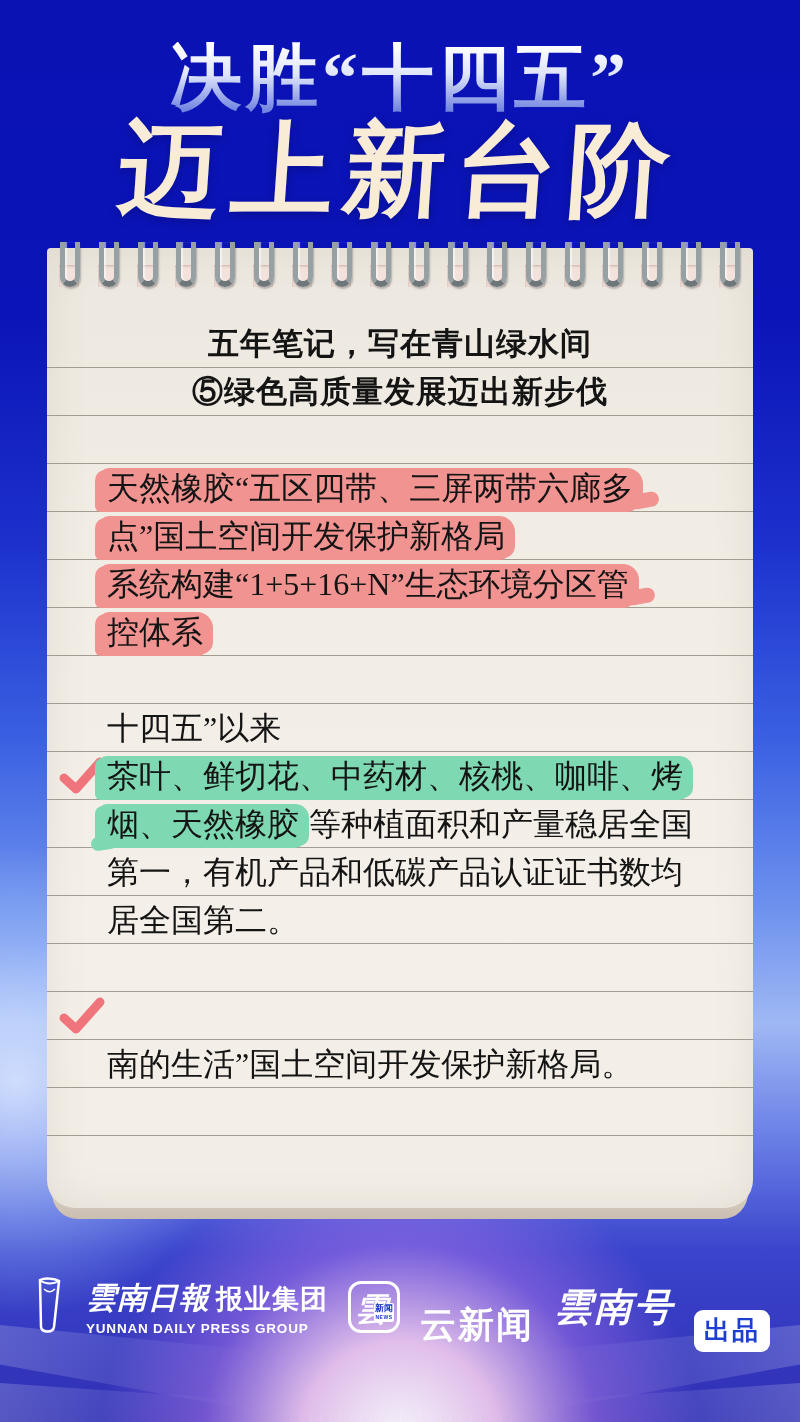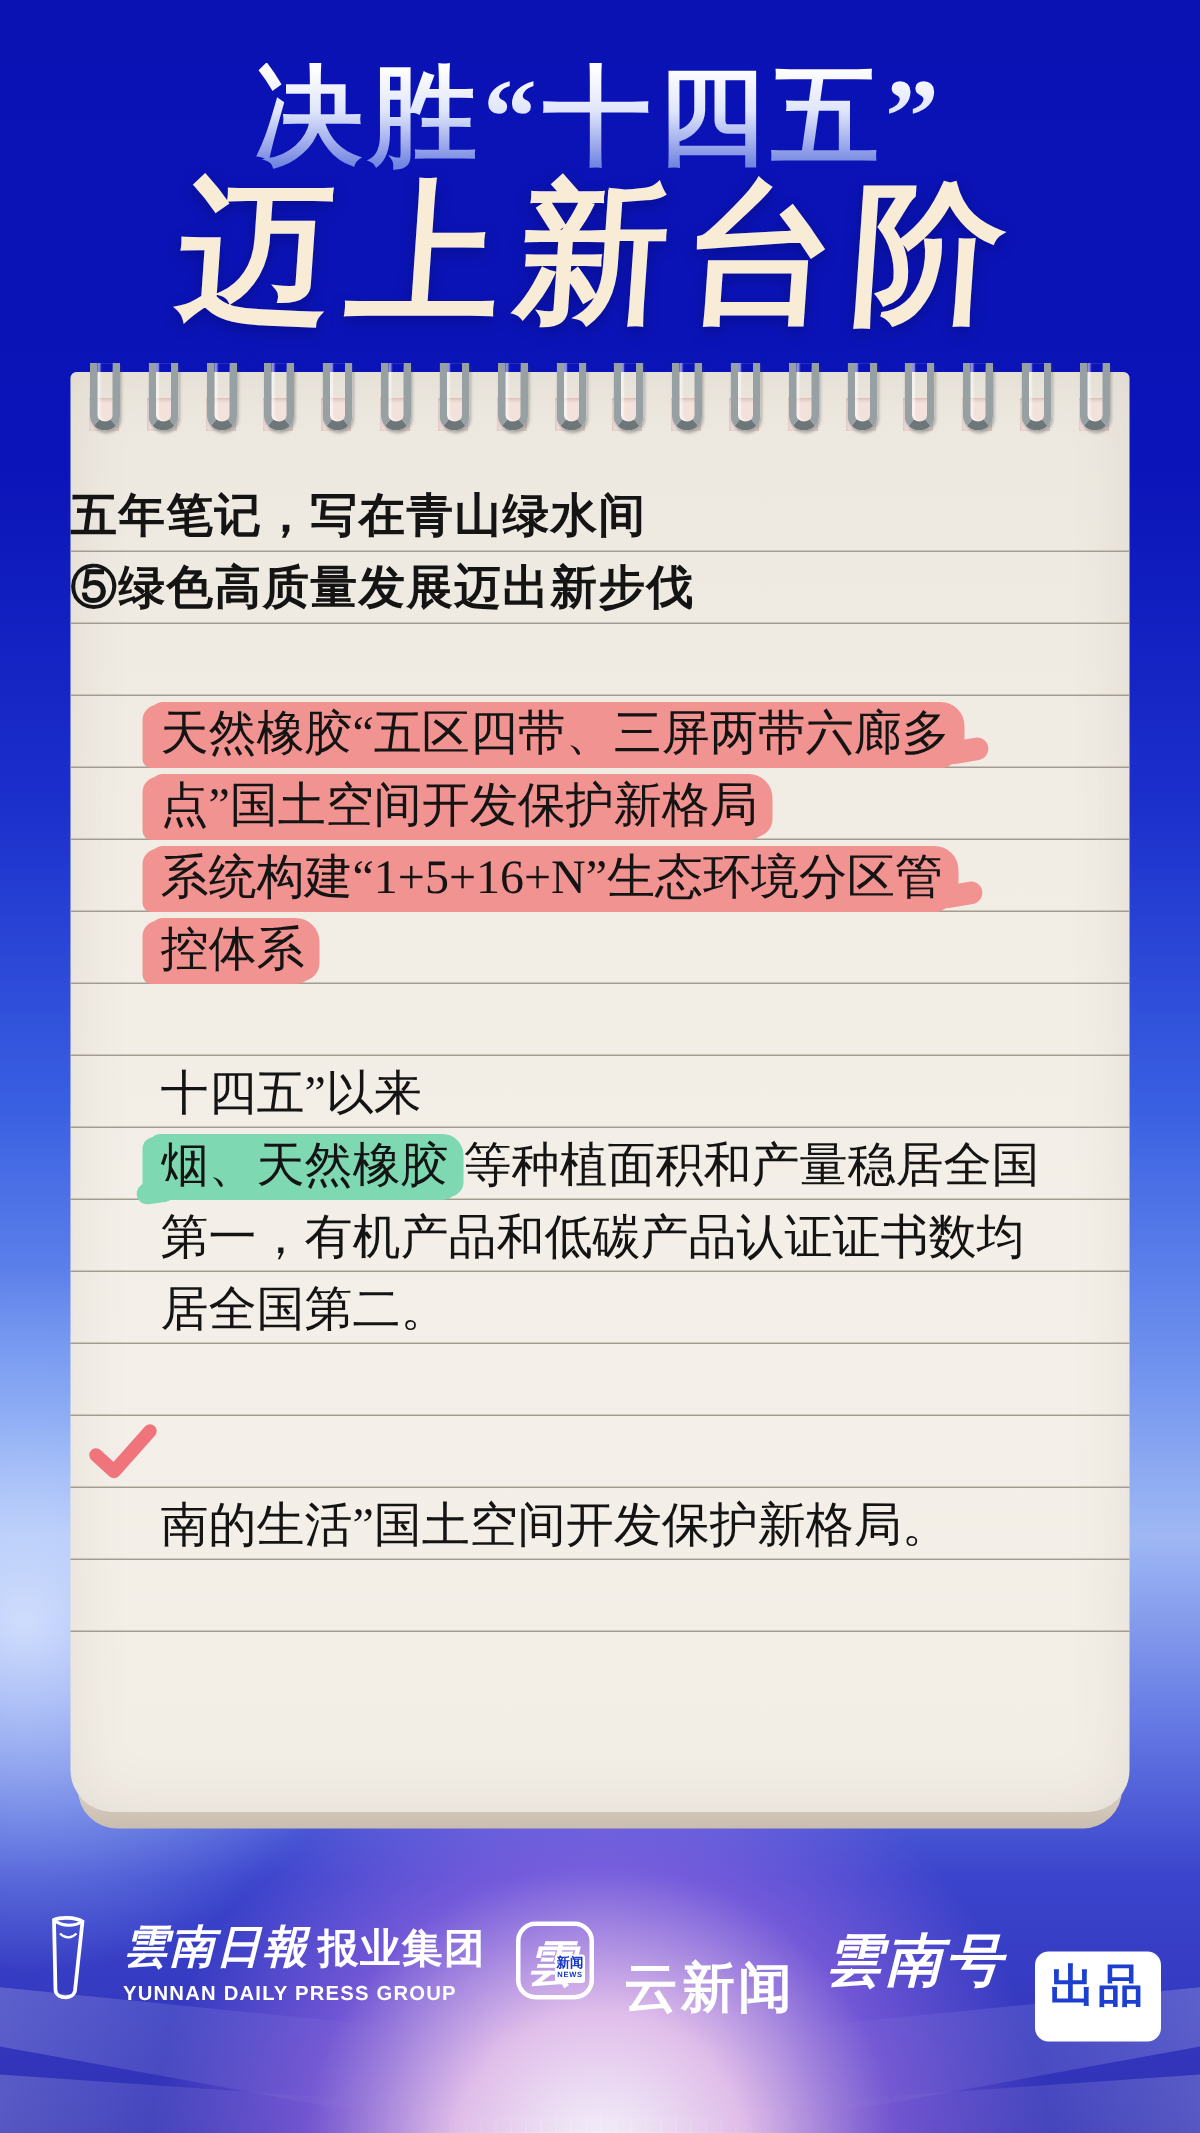--- a/index.html
+++ b/index.html
@@ -59,21 +59,21 @@
     border-left:5px solid #97a0a2; border-right:5px solid #97a0a2; border-bottom:6px solid #6d777a;
     border-radius:0 0 11px 11px;
     box-shadow:inset 2px 0 1px rgba(255,255,255,.55), 1px 2px 2px rgba(60,70,75,.35);
   }
   .rows{ position:absolute; left:0; right:0; top:72px; }
   .row{
     height:48px; line-height:48px; border-bottom:1.6px solid #a29c91;
     font-size:32px; color:#141414; padding-left:60px; white-space:nowrap;
     font-weight:500;
   }
-  .row.center{ padding-left:0; font-weight:bold; font-size:31px; letter-spacing:1px; }
+  .row.center{ text-align:center; padding-left:0; font-weight:bold; font-size:31px; letter-spacing:1px; }
   .row.blank{ border-bottom:1.6px solid #a29c91; }
   .row.noline{ border-bottom:none; }
   .hl{ position:relative; display:inline-block; line-height:40px; padding:0 10px 2px 8px; margin-left:-8px; }
   .hl.pink{ background:#f19390; border-radius:10px 16px 12px 6px; box-shadow:-4px 2px 0 #f19390; }
   .hl.green{ background:#7ed8b2; border-radius:8px 14px 10px 6px; box-shadow:-4px 2px 0 #7ed8b2; }
   .hl.tail::after{
     content:""; position:absolute; right:-16px; bottom:2px; width:30px; height:15px;
     background:inherit; border-radius:10px; transform:rotate(-10deg);
   }
   .hl.ltail::before{
@@ -96,22 +96,22 @@
   .appicon{
     position:relative; width:52px; height:52px; border:3px solid #fff; border-radius:13px; flex:0 0 auto;
   }
   .appicon .yun{ position:absolute; left:4px; top:2px; font-family:"Liberation Serif",serif; font-style:italic; font-weight:bold; font-size:32px; line-height:46px; }
   .appicon .newsbox{ position:absolute; right:3px; bottom:8px; width:20px; height:19px; background:#fff; border-radius:2px; color:#1536c8; text-align:center; }
   .appicon .newsbox .nz{ font-size:9px; font-weight:bold; line-height:11px; }
   .appicon .newsbox .ne{ font-size:5px; font-weight:bold; line-height:6px; letter-spacing:.5px; }
   .appname{ font-size:36px; font-weight:bold; letter-spacing:2px;margin-top:36px; }
   .yunnanhao{ font-family:"Liberation Serif",serif; font-style:italic; font-weight:bold; font-size:38px; letter-spacing:2px; }
   .chupin{
-    background:#fff; color:#1d3fd0; font-weight:bold; font-size:30px;
-    padding:3px 10px 16px; border-radius:9px; letter-spacing:2px; flex:0 0 auto;margin-top:48px;
+    background:#fff; color:#1d3fd0; font-weight:bold; font-size:26px;
+    padding:3px 10px 4px; border-radius:9px; letter-spacing:2px; flex:0 0 auto;margin-top:48px;
   }
 </style>
 </head>
 <body>
 
 <div class="dome"></div>
 <div class="streak left1"></div>
 <div class="streak left2"></div>
 <div class="streak right1"></div>
 <div class="streak right2"></div>
@@ -204,20 +204,28 @@
     <div class="row blank"></div>
 
     <div class="row"><span class="hl pink tail">天然橡胶“五区四带、三屏两带六廊多</span></div>
     <div class="row"><span class="hl pink">点”国土空间开发保护新格局</span></div>
     <div class="row"><span class="hl pink tail">系统构建“1+5+16+N”生态环境分区管</span></div>
     <div class="row"><span class="hl pink">控体系</span></div>
     <div class="row blank"></div>
 
     <div class="row">十四五”以来</div>
 
+    <div class="row">
+      <span class="check">
+        <svg viewBox="0 0 46 40">
+            <path d="M5 22 L17 33 L41 6" fill="none" stroke="#f0747b" stroke-width="9" stroke-linecap="round" stroke-linejoin="round"></path>
+          </svg>
+      </span>
+      <span class="hl green">茶叶、鲜切花、中药材、核桃、咖啡、烤</span>
+    </div>
     <div class="row"><span class="hl green ltail">烟、天然橡胶</span><span>等种植面积和产量稳居全国</span></div>
     <div class="row">第一，有机产品和低碳产品认证证书数均</div>
     <div class="row">居全国第二。</div>
     <div class="row blank"></div>
 
     <div class="row">
       <span class="check">
         <svg viewBox="0 0 46 40">
             <path d="M5 22 L17 33 L41 6" fill="none" stroke="#f0747b" stroke-width="9" stroke-linecap="round" stroke-linejoin="round"></path>
           </svg>

